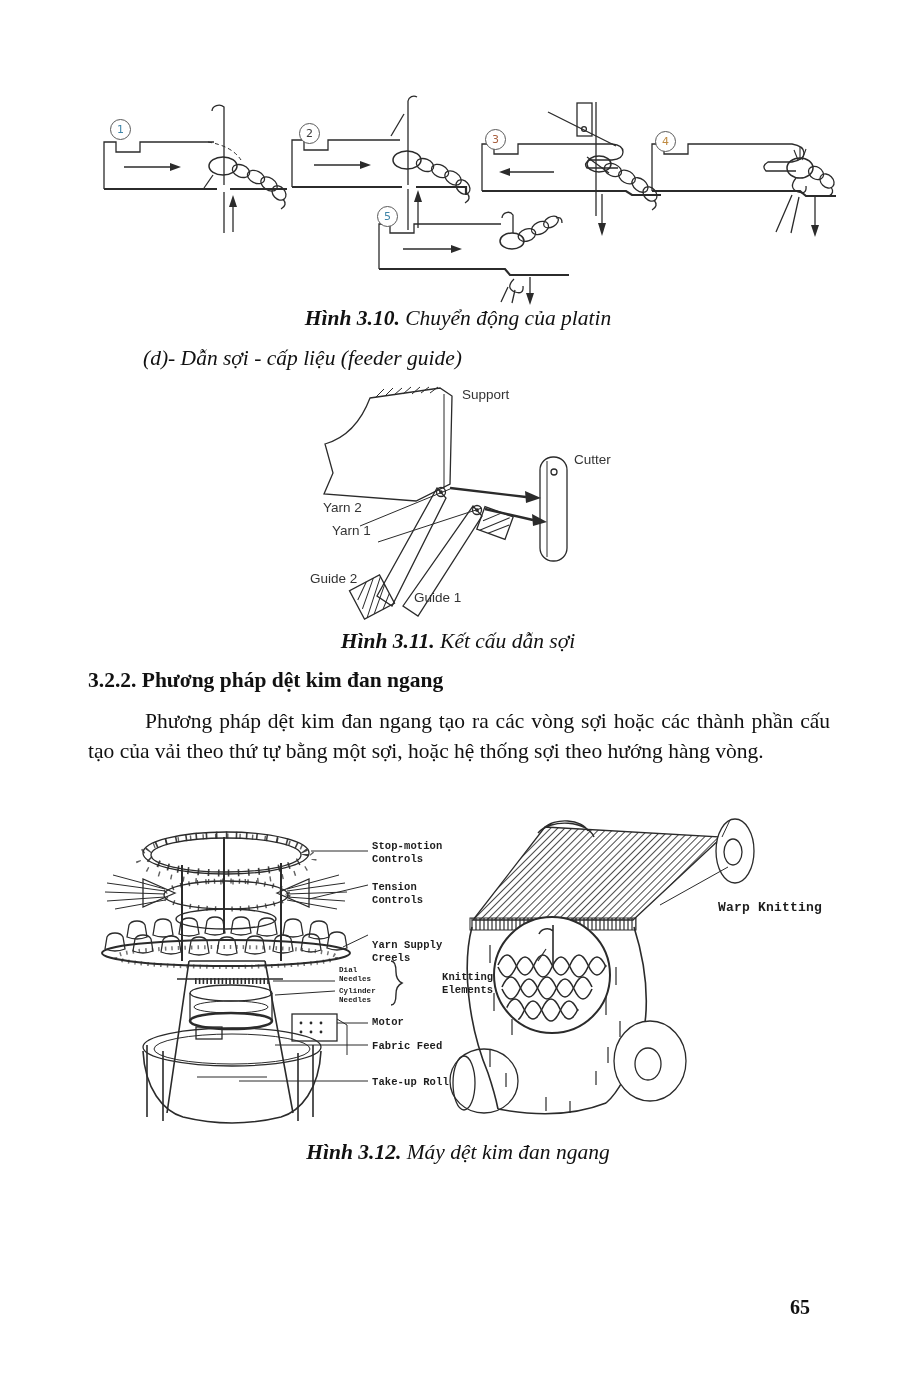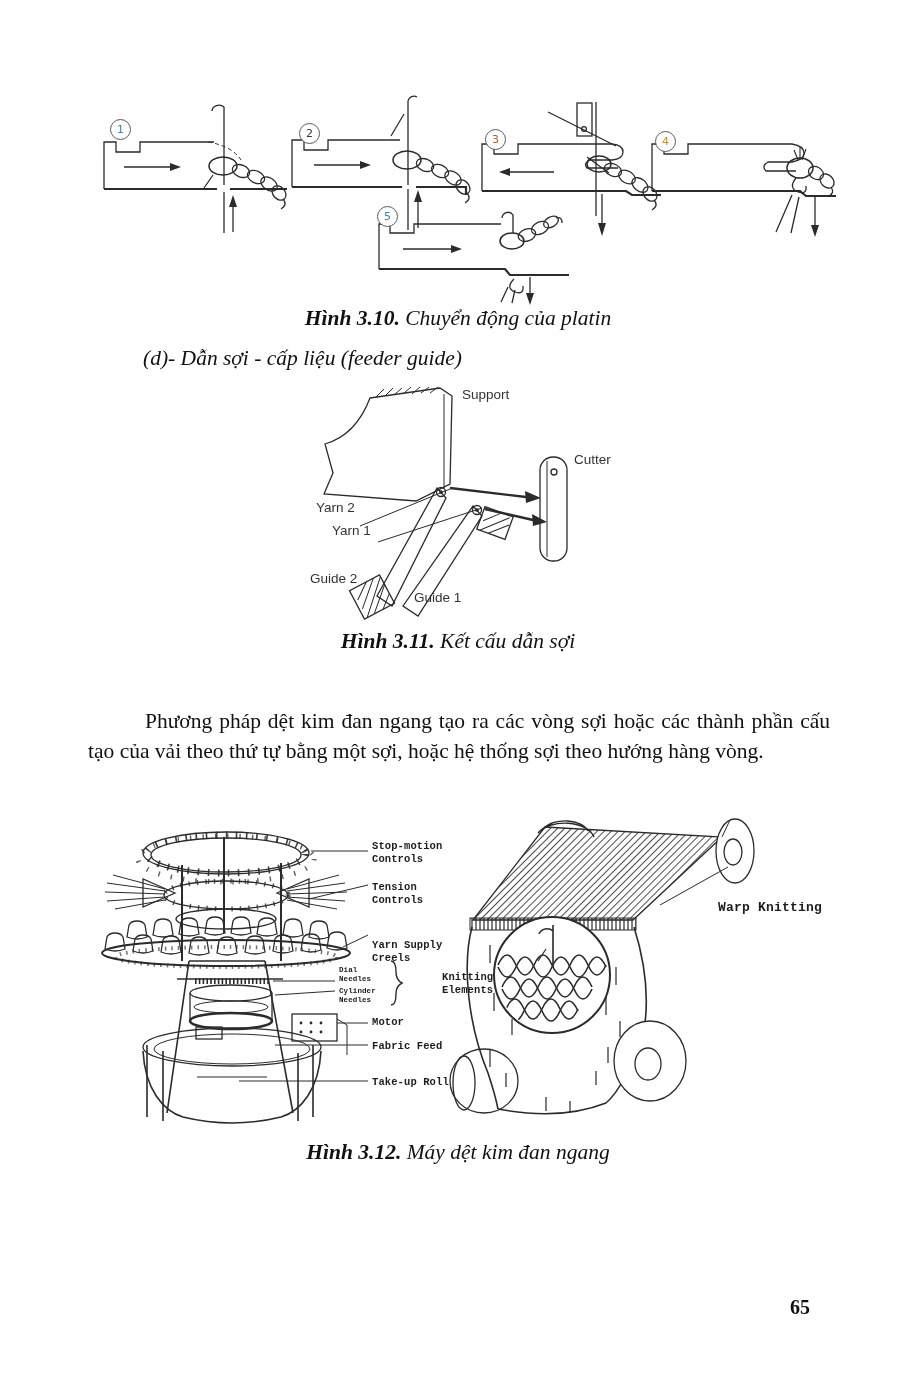--- a/index.html
+++ b/index.html
@@ -167,30 +167,31 @@
           <path d="M225,106 L241,113 L226,118 Z" fill="#2b2b2b" stroke="none"></path>
         <path d="M185,124 L233,135" stroke-width="2.4"></path>
           <path d="M232,129 L247,137 L233,141 Z" fill="#2b2b2b" stroke="none"></path>
         <rect x="240" y="72" width="27" height="104" rx="13"></rect>
         <path d="M247,76 V172" stroke-width="1"></path>
         <circle cx="254" cy="87" r="3"></circle>
       </g>
     </svg>
     <div class="f11lbl" style="left:162px;top:2px;">Support</div>
     <div class="f11lbl" style="left:274px;top:67px;">Cutter</div>
-    <div class="f11lbl" style="left:16px;top:115px;">Yarn 2</div>
+    <div class="f11lbl" style="left:23px;top:115px;">Yarn 2</div>
     <div class="f11lbl" style="left:32px;top:138px;">Yarn 1</div>
     <div class="f11lbl" style="left:10px;top:186px;">Guide 2</div>
     <div class="f11lbl" style="left:114px;top:205px;">Guide 1</div>
   </div>
 
   <div class="cap" style="top:629px;">
     <b>Hình 3.11.</b><span> Kết cấu dẫn sợi</span>
   </div>
 
+  <div class="h322">3.2.2. Phương pháp dệt kim đan ngang</div>
   <div class="para">Phương pháp dệt kim đan ngang tạo ra các vòng sợi hoặc các thành phần cấu tạo của vải theo thứ tự bằng một sợi, hoặc hệ thống sợi theo hướng hàng vòng.</div>
 
   <div class="abs" style="left:85px;top:815px;width:746px;height:322px;">
     <svg style="left:0;top:0;" width="746" height="322" viewBox="0 0 746 322">
       <defs>
         <path id="bb" d="M2,16 L4,4 Q6,0 12,0 Q18,0 20,4 L22,16 Q12,20 2,16 Z"></path>
         <pattern id="ht" width="5" height="5" patternUnits="userSpaceOnUse" patternTransform="rotate(45)">
           <path d="M0,0 V5" stroke="#2b2b2b" stroke-width="1.7"></path>
         </pattern>
         <pattern id="vt" width="4" height="12" patternUnits="userSpaceOnUse">

